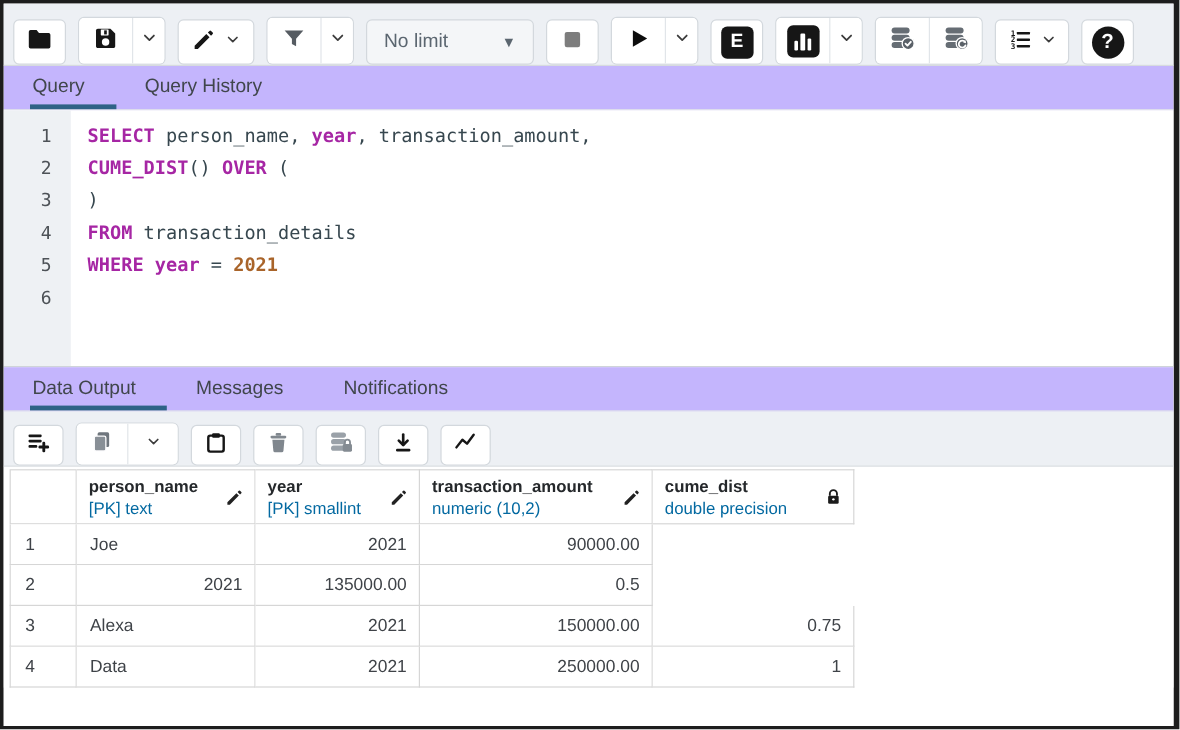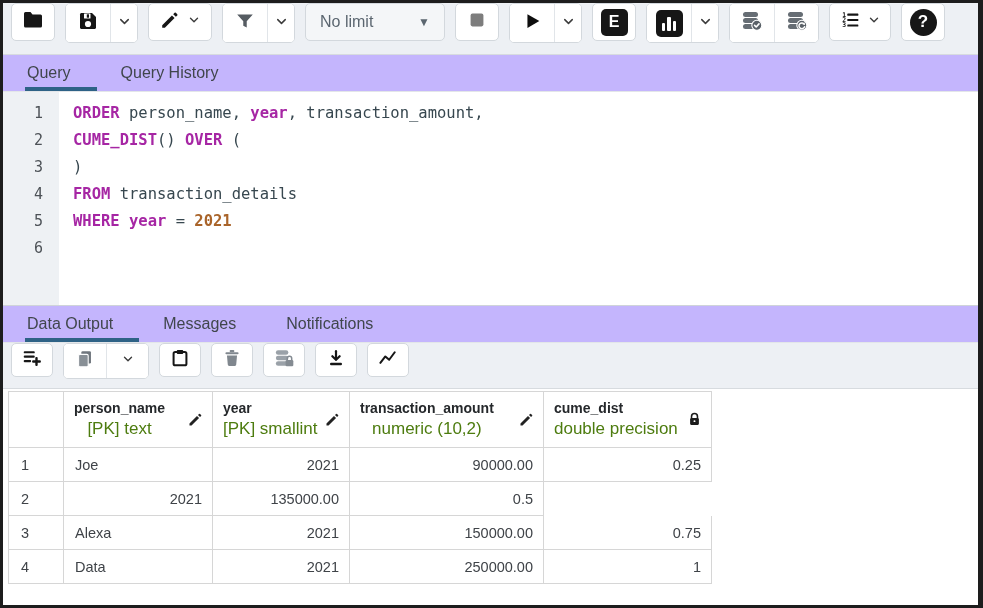--- a/index.html
+++ b/index.html
@@ -1,20 +1,20 @@
 <!DOCTYPE html>
 <html><head>
 <meta charset="utf-8">
 <style>
   * { box-sizing: border-box; margin: 0; padding: 0; }
   html,body { width: 983px; height: 608px; background:#fff; font-family:"Liberation Sans", sans-serif; }
   .frame { width:983px; height:608px; border:3px solid #1d1d1d; border-right-width:5px; background:#fff; overflow:hidden; display:flex; flex-direction:column; }
 
   
-  .toolbar { background:#edf0f4; border-bottom:1px solid #d7dbdf; display:flex; align-items:flex-start; gap:10px; flex:none; }
+  .toolbar { background:#edf0f4; border-bottom:1px solid #d7dbdf; display:flex; align-items:flex-end; gap:10px; flex:none; }
   .toolbar.top { height:52px; padding:0 8px; }
   .toolbar.out { height:46px; padding:0 8px; }
   .tb-btn { height:38px; min-width:44px; display:flex; align-items:center; justify-content:center; background:#fff; cursor:pointer; }
   .toolbar.out .tb-btn { height:34px; min-width:42px; }
   .tb-btn.solo { border:1px solid #d3d8dd; border-radius:5px; }
   .tb-btn.chev-btn { min-width:27px; }
   .tb-group { display:flex; border:1px solid #d3d8dd; border-radius:5px; background:#fff; overflow:hidden; }
   .tb-group .tb-btn { border:none; border-radius:0; }
   .tb-group .tb-btn + .tb-btn { border-left:1px solid #e1e5e9; }
   .limit-box { height:38px; width:140px; background:#f4f6f8; border:1px solid #d3d8dd; border-radius:5px; display:flex; align-items:center; justify-content:space-between; padding:0 14px; cursor:pointer; }
@@ -42,26 +42,26 @@
   .num { color:#a9642a; font-weight:bold; }
 
   
   .results { flex:1; display:flex; flex-direction:column; border-top:1px solid #cfd4d9; background:#fff; }
 
   
   .gridwrap { padding:2px 0 0 5px; background:#fff; }
   .grow { display:grid; grid-template-columns:56px 149px 137px 194px 168px; }
   .gcell { border-right:1px solid #d6d6d6; border-bottom:1px solid #d6d6d6; display:flex; align-items:center; font-size:14.5px; color:#3f4348; background:#fff; overflow:hidden; }
   .grow .gcell:first-child { border-left:1px solid #d6d6d6; }
-  .ghead .gcell { border-top:1px solid #d6d6d6; height:57px; }
+  .ghead .gcell { border-top:1px solid #d6d6d6; height:46px; }
   .gbody .gcell { height:34px; }
   .hcell { justify-content:space-between; padding:0 8px 0 10px; cursor:pointer; }
   .hmeta { display:flex; flex-direction:column; justify-content:center; line-height:1.3; }
   .hname { font-weight:bold; font-size:14px; color:#25282b; white-space:nowrap; }
-  .htype { font-size:17px; color:#4d7c0f; white-space:nowrap;text-align:center; }
+  .htype { font-size:14px; color:#0369a1; white-space:nowrap; }
   .hicon { flex:none; display:flex; align-items:center; }
   .c-num { padding-left:12px; }
   .c-left { padding-left:11px; }
   .c-right { justify-content:flex-end; padding-right:10px; }
 </style>
 </head>
 <body>
 
 <div class="frame">
 
@@ -242,21 +242,21 @@
   <div class="editor">
     <div class="gutter">
       <div class="ln">1</div>
       <div class="ln">2</div>
       <div class="ln">3</div>
       <div class="ln">4</div>
       <div class="ln">5</div>
       <div class="ln">6</div>
     </div>
     <div class="code">
-      <div class="cl"><span class="kw">ORDER</span><span class="pl"> person_name, </span><span class="kw">year</span><span class="pl">, transaction_amount,</span></div>
+      <div class="cl"><span class="kw">SELECT</span><span class="pl"> person_name, </span><span class="kw">year</span><span class="pl">, transaction_amount,</span></div>
       <div class="cl"><span class="kw">CUME_DIST</span><span class="pl">() </span><span class="kw">OVER</span><span class="pl"> (</span></div>
       <div class="cl"><span class="pl">)</span></div>
       <div class="cl"><span class="kw">FROM</span><span class="pl"> transaction_details</span></div>
       <div class="cl"><span class="kw">WHERE</span><span class="pl"> </span><span class="kw">year</span><span class="pl"> = </span><span class="num">2021</span></div>
     </div>
   </div>
 
   <div class="results">
     <div class="tabrow">
       <div class="tab active">Data Output</div>
@@ -397,21 +397,20 @@
           </span>
         </div>
       </div>
 
       <div class="gbody">
         <div class="grow">
           <div class="gcell c-num">1</div>
           <div class="gcell c-left">Joe</div>
           <div class="gcell c-right">2021</div>
           <div class="gcell c-right">90000.00</div>
-          <div class="gcell c-right">0.25</div>
         </div>
         <div class="grow">
           <div class="gcell c-num">2</div>
           <div class="gcell c-right">2021</div>
           <div class="gcell c-right">135000.00</div>
           <div class="gcell c-right">0.5</div>
         </div>
         <div class="grow">
           <div class="gcell c-num">3</div>
           <div class="gcell c-left">Alexa</div>

